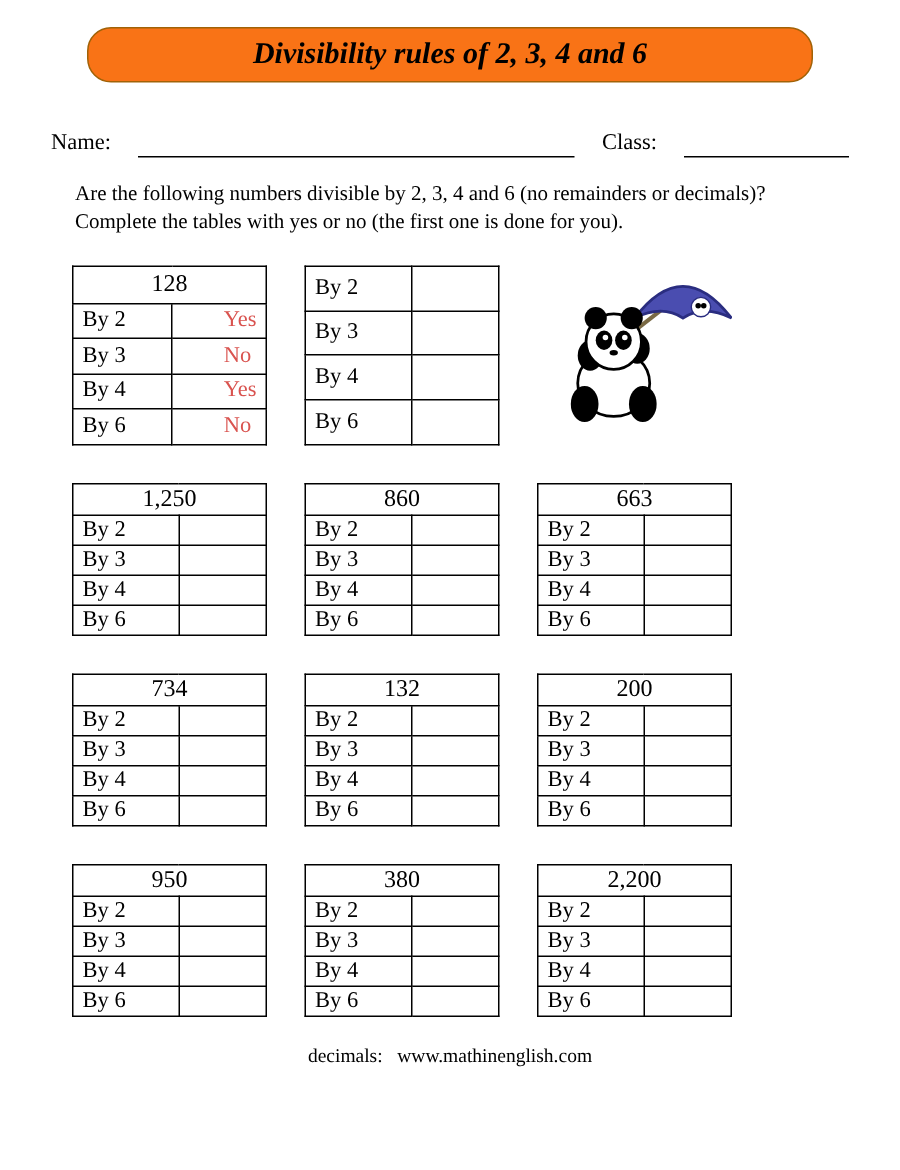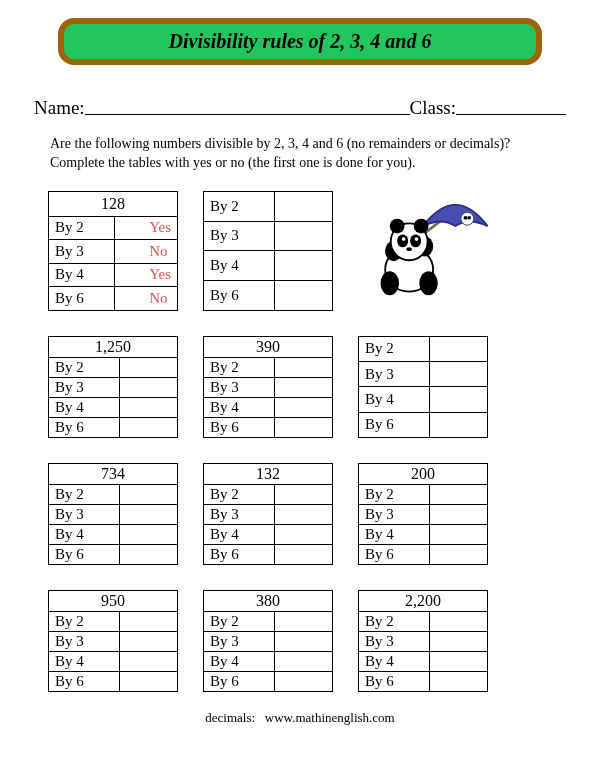--- a/index.html
+++ b/index.html
@@ -6,35 +6,35 @@
   body {
     font-family: Georgia, 'Times New Roman', serif;
     background: #fff;
     width: 600px;
     height: 780px;
     padding: 18px 28px;
     color: #000;
     font-size: 14px;
   }
   .title-box {
-    border: 6px solid #a16207;
+    border: 1px solid #a16207;
     border-radius: 16px;
     text-align: center;
     padding: 6px 0;
     font-size: 20px;
     font-weight: bold;
     font-style: italic;
     margin: 0 30px 32px;
-    background: #22c55e;
+    background: #f97316;
   }
   .info-row {
     display: flex;
-    gap: 0;
+    gap: 18px;
     margin: 16px 6px 16px;
-    font-size: 19px;
+    font-size: 15px;
   }
   .info-row .line {
     border-bottom: 1px solid #000;
     flex: 1;
     height: 18px;
   }
   .info-row .short { flex: 0 0 110px; }
   .instructions {
     font-size: 14px;
     margin: 0 22px 18px;
@@ -175,42 +175,45 @@
     </tr>
         <tr>
       <td class="lbl">By 6</td>
       <td class="ans"></td>
     </tr>
       </tbody>
     </table>
     <table class="cell-table">
       <tbody>
         <tr>
-          <td class="num" colspan="2">390</td>
-        </tr>
-        <tr>
-      <td class="lbl">By 2</td>
-      <td class="ans"></td>
-    </tr>
-        <tr>
-      <td class="lbl">By 3</td>
-      <td class="ans"></td>
-    </tr>
-        <tr>
-      <td class="lbl">By 4</td>
-      <td class="ans"></td>
-    </tr>
-        <tr>
-      <td class="lbl">By 6</td>
-      <td class="ans"></td>
-    </tr>
-      </tbody>
-    </table>
-    <table class="cell-table">
-      <tbody>
+          <td class="num" colspan="2">860</td>
+        </tr>
+        <tr>
+      <td class="lbl">By 2</td>
+      <td class="ans"></td>
+    </tr>
+        <tr>
+      <td class="lbl">By 3</td>
+      <td class="ans"></td>
+    </tr>
+        <tr>
+      <td class="lbl">By 4</td>
+      <td class="ans"></td>
+    </tr>
+        <tr>
+      <td class="lbl">By 6</td>
+      <td class="ans"></td>
+    </tr>
+      </tbody>
+    </table>
+    <table class="cell-table">
+      <tbody>
+        <tr>
+          <td class="num" colspan="2">663</td>
+        </tr>
         <tr>
       <td class="lbl">By 2</td>
       <td class="ans"></td>
     </tr>
         <tr>
       <td class="lbl">By 3</td>
       <td class="ans"></td>
     </tr>
         <tr>
       <td class="lbl">By 4</td>

